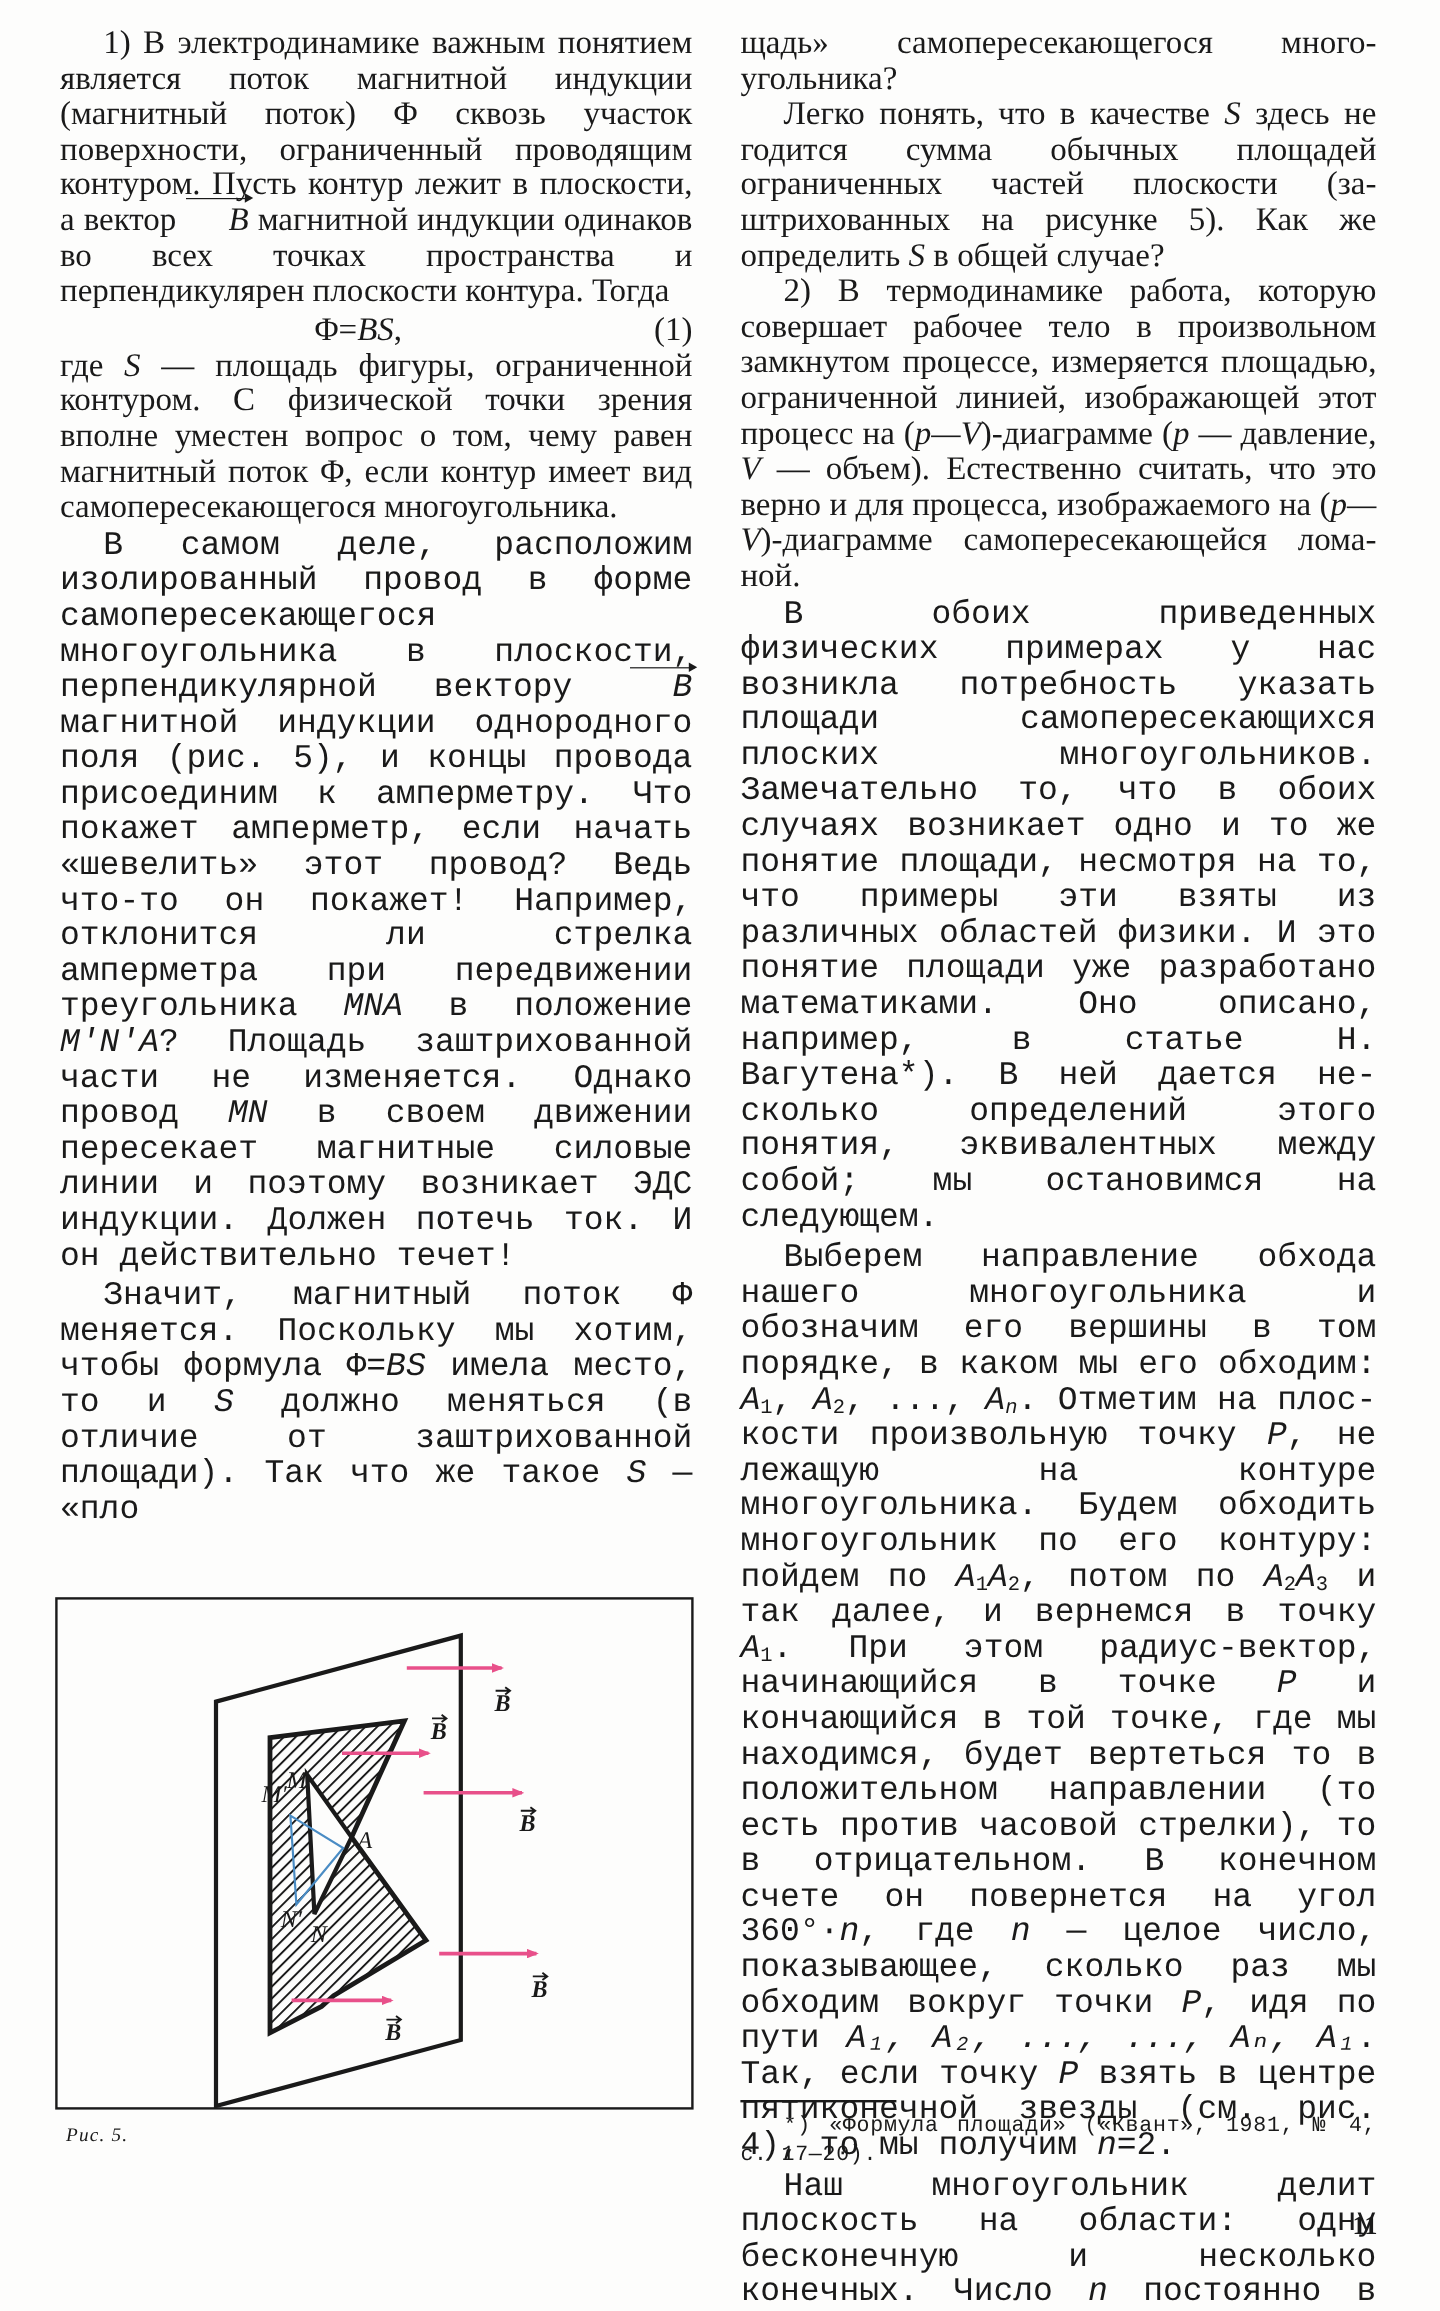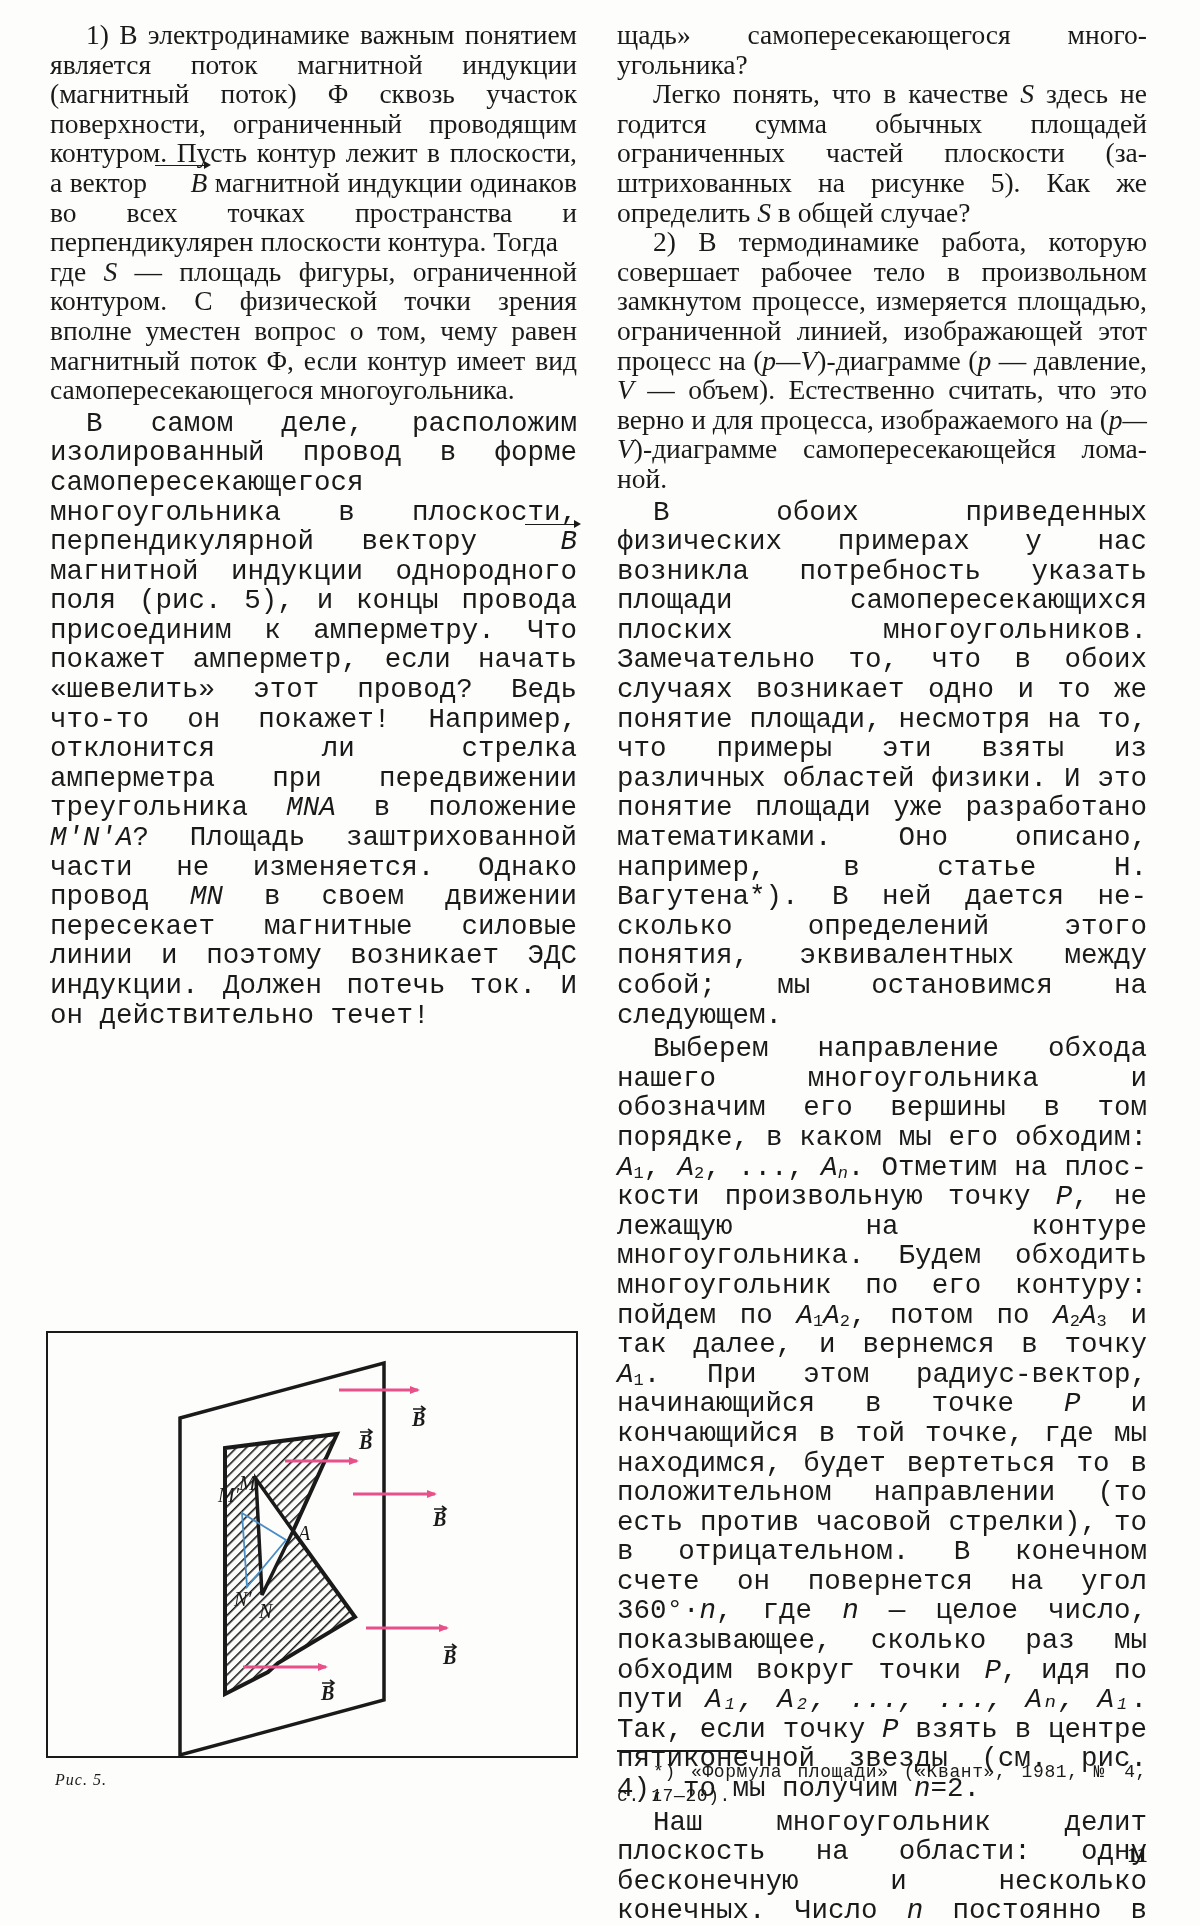--- a/index.html
+++ b/index.html
@@ -56,22 +56,27 @@
   .page-num {
     position: absolute; left: 1127px; top: 1842px;
     font-size: 22px; font-weight: bold;
   }
 </style>
 </head>
 <body>
 
 <div class="col col-left">
   <p class="ind"><span>1) В электродинамике важным поня­тием является поток магнитной индук­ции (магнитный поток) Φ сквозь учас­ток поверхности, ограниченный прово­дящим контуром. Пусть контур лежит в плоскости, а вектор </span><span class="vec">B</span><span> магнитной ин­дукции одинаков во всех точках про­странства и перпендикулярен плоскости контура. Тогда</span></p>
+  <div class="eq">
+    <span class="formula"><span>Φ=</span><i>BS</i><span>,</span></span>
+    <span class="num">(1)</span>
+  </div>
   <p><span>где </span><i>S</i><span> — площадь фигуры, ограниченной контуром. С физической точки зрения вполне уместен вопрос о том, чему равен магнитный поток Φ, если контур имеет вид самопересекающегося многоуголь­ника.</span></p>
   <p class="ind gap"><span>В самом деле, расположим изолиро­ванный провод в форме самопересекаю­щегося многоугольника в плоскости, перпендикулярной вектору </span><span class="vec">B</span><span> магнитной индукции однородного поля (рис. 5), и концы провода присоединим к ампер­метру. Что покажет амперметр, если начать «шевелить» этот провод? Ведь что-то он покажет! Например, отклонит­ся ли стрелка амперметра при передви­жении треугольника </span><i>MNA</i><span> в положение </span><i>M′N′A</i><span>? Площадь заштрихованной час­ти не изменяется. Однако провод </span><i>MN</i><span> в своем движении пересекает магнит­ные силовые линии и поэтому возникает ЭДС индукции. Должен потечь ток. И он действительно течет!</span></p>
+  <p class="ind gap"><span>Значит, магнитный поток Φ меняется. Поскольку мы хотим, чтобы формула Φ=</span><i>BS</i><span> имела место, то и </span><i>S</i><span> должно ме­няться (в отличие от заштрихованной площади). Так что же такое </span><i>S</i><span> — «пло­</span></p>
 </div>
 
 <div class="figure-box"></div>
 <svg class="fig" width="1200" height="1926">
   <defs>
     <pattern id="hatch" patternUnits="userSpaceOnUse" width="7" height="7" patternTransform="rotate(45)">
       <rect width="7" height="7" fill="#fdfdfc"></rect>
       <line x1="0" y1="0" x2="0" y2="7" stroke="#1a1a1a" stroke-width="3.2"></line>
     </pattern>
     <marker id="pinkhead" markerWidth="10" markerHeight="8" refX="8" refY="4" orient="auto" markerUnits="userSpaceOnUse">

